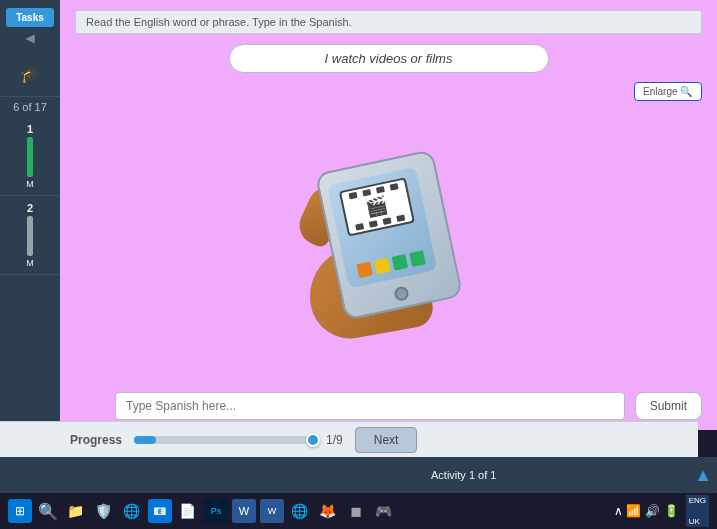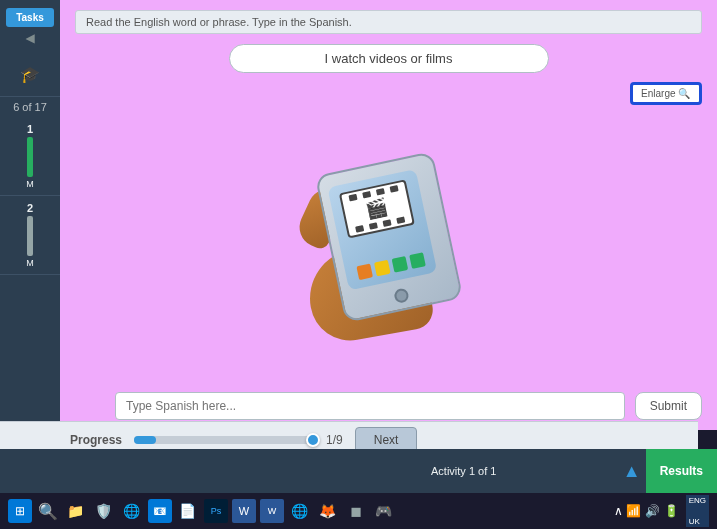--- a/index.html
+++ b/index.html
@@ -119,26 +119,27 @@
     .phrase-display {
       background: white;
       border: 1.5px solid #b0bec5;
       border-radius: 20px;
       padding: 6px 20px;
       text-align: center;
       font-size: 13px;
       color: #444;
       margin: 5px auto;
       width: 320px;
+      font-style: italic;
     }
 
     .enlarge-btn {
       align-self: flex-end;
       background: white;
-      border: 3px solid #1d4ed8;
+      border: 1px solid #1d4ed8;
       border-radius: 4px;
       padding: 3px 8px;
       font-size: 10px;
       color: #555;
       cursor: pointer;
       display: flex;
       align-items: center;
       gap: 3px;
       margin-bottom: 5px;
     }
@@ -252,21 +253,21 @@
       color: #444;
       cursor: pointer;
     }
 
     
     .activity-bar {
       position: absolute;
       bottom: 36px;
       left: 0;
       width: 717px;
-      height: 44px;
+      height: 36px;
       background: #2c3e50;
       display: flex;
       align-items: center;
       justify-content: flex-end;
       padding: 0 0 0 2px;
       margin-top: 24px;
     }
 
     .activity-label {
       color: #ecf0f1;
@@ -452,21 +453,20 @@
     <div class="progress-fill"></div>
     <div class="progress-thumb"></div>
   </div>
   <span class="progress-count">1/9</span>
   <button class="next-btn">Next</button>
 </div>
 
 <div class="activity-bar">
   <span class="activity-label">Activity 1 of 1</span>
   <span class="activity-arrow">▲</span>
-  <div class="results-btn">Results</div>
 </div>
 
 <div class="taskbar">
 
   <div class="taskbar-icon win-btn">⊞</div>
 
   <div class="taskbar-icon">
     <span class="tb-icon-search">🔍</span>
   </div>
 

